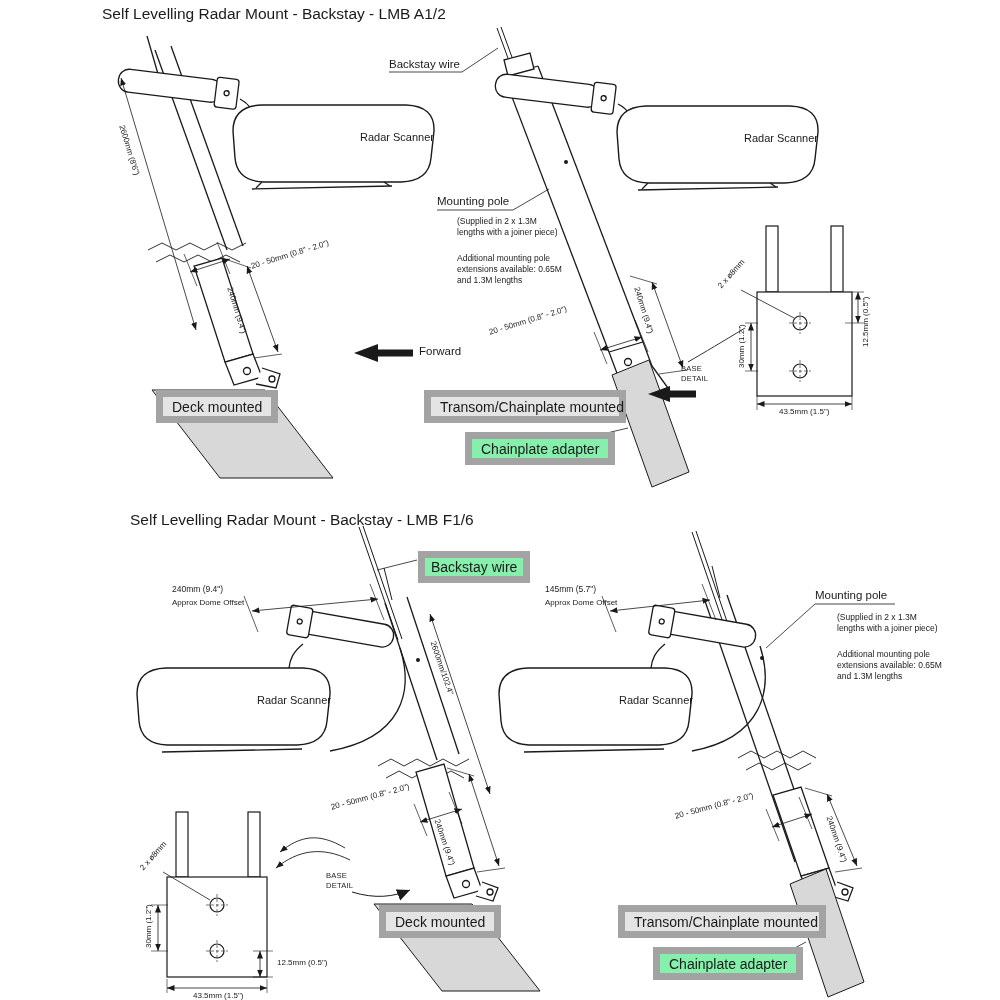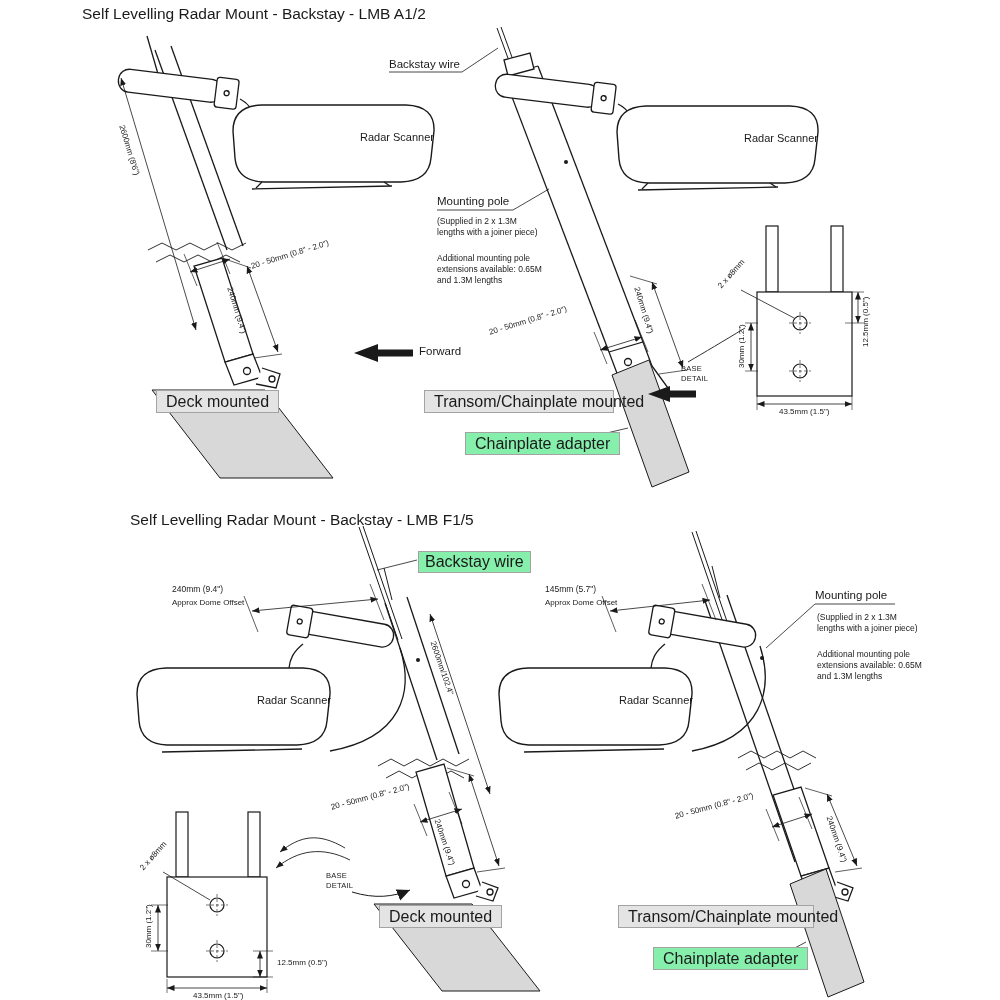--- a/index.html
+++ b/index.html
@@ -4,24 +4,24 @@
 <style>
   html,body{margin:0;padding:0;background:#fff;}
   .canvas{position:relative;width:1000px;height:1000px;background:#ffffff;
           font-family:"Liberation Sans",sans-serif;color:#1a1a1a;overflow:hidden;}
   .canvas svg{position:absolute;left:0;top:0;}
   .t{position:absolute;white-space:nowrap;color:#1a1a1a;}
   .title{font-size:15.5px;}
   .lbl{font-size:11.5px;}
   .scan{font-size:11px;text-align:right;}
   .dim{font-size:8px;}
-  .note{font-size:8.5px;line-height:1.28;white-space:normal;}
+  .note{font-size:8.5px;line-height:1.28;white-space:normal;margin-left:20px;}
   .bd{font-size:7.6px;line-height:1.35;white-space:normal;text-align:left;letter-spacing:.2px;}
   .rot{transform-origin:0 0;}
-  .box{font-size:16px;border:1px solid #a3a3a3;background:#e4e4e4;padding:1.5px 9px;white-space:nowrap;}
+  .box{font-size:14px;border:7px solid #a3a3a3;background:#e4e4e4;padding:1.5px 9px;white-space:nowrap;}
   .box--white{background:#86efac;}
 </style>
 </head>
 <body>
 
 <div class="canvas">
 
 <svg width="1000" height="1000" viewBox="0 0 1000 1000">
   <defs>
     <marker id="dim" markerWidth="9" markerHeight="9" refX="7.5" refY="4" orient="auto-start-reverse" markerUnits="userSpaceOnUse">
@@ -231,21 +231,21 @@
     <line x1="766" y1="809" x2="779" y2="841" stroke-width="0.7"></line>
     <line x1="799" y1="797" x2="812" y2="829" stroke-width="0.7"></line>
     <line x1="827" y1="794" x2="857" y2="866" stroke-width="0.8" marker-start="url(#dim)" marker-end="url(#dim)"></line>
     <line x1="805" y1="788" x2="832" y2="796" stroke-width="0.7"></line>
     <line x1="835" y1="872" x2="862" y2="868" stroke-width="0.7"></line>
 
     <line x1="778" y1="957" x2="806" y2="942" stroke-width="0.8"></line>
   </g>
 </svg>
 
-  <div class="t title" style="left:82px;top:5px;">Self Levelling Radar Mount - Backstay - LMB A1/2</div>
+  <div class="t title" style="left:102px;top:5px;">Self Levelling Radar Mount - Backstay - LMB A1/2</div>
 
   <div class="t scan" style="left:233px;top:131px;width:201px;">Radar Scanner</div>
   <div class="t dim rot" style="left:126px;top:124px;transform:rotate(73deg);">2600mm (8'6")</div>
   <div class="t dim rot" style="left:250px;top:262px;transform:rotate(-17deg);">20 - 50mm (0.8" - 2.0")</div>
   <div class="t dim rot" style="left:234px;top:286px;transform:rotate(73deg);">240mm (9.4")</div>
   <div class="t box" style="left:156px;top:390px;">Deck mounted</div>
 
   <div class="t lbl" style="left:389px;top:58px;">Backstay wire</div>
   <div class="t scan" style="left:617px;top:132px;width:201px;">Radar Scanner</div>
   <div class="t lbl" style="left:437px;top:195px;">Mounting pole</div>
@@ -256,21 +256,21 @@
   <div class="t lbl" style="left:419px;top:345px;">Forward</div>
   <div class="t box" style="left:424px;top:390px;width:170px;text-align:center;">Transom/Chainplate mounted</div>
   <div class="t bd" style="left:681px;top:364px;width:40px;">BASE DETAIL</div>
   <div class="t box box--white" style="left:465px;top:432px;">Chainplate adapter</div>
 
   <div class="t dim rot" style="left:716px;top:284px;transform:rotate(-48deg);">2 x ø8mm</div>
   <div class="t dim rot" style="left:737px;top:368px;transform:rotate(-90deg);">30mm (1.2")</div>
   <div class="t dim rot" style="left:861px;top:347px;transform:rotate(-90deg);">12.5mm (0.5")</div>
   <div class="t dim" style="left:779px;top:407px;">43.5mm (1.5")</div>
 
-  <div class="t title" style="left:130px;top:511px;">Self Levelling Radar Mount - Backstay - LMB F1/5</div>
+  <div class="t title" style="left:130px;top:511px;">Self Levelling Radar Mount - Backstay - LMB F1/6</div>
 
   <div class="t box box--white" style="left:418px;top:551px;padding:1px 6px;">Backstay wire</div>
   <div class="t dim" style="left:172px;top:584px;font-size:8.5px;">240mm (9.4")</div>
   <div class="t dim" style="left:172px;top:598px;">Approx Dome Offset</div>
   <div class="t scan" style="left:137px;top:694px;width:194px;">Radar Scanner</div>
   <div class="t dim rot" style="left:437px;top:640px;transform:rotate(71deg);">2600mm/102.4"</div>
   <div class="t dim rot" style="left:330px;top:803px;transform:rotate(-15deg);">20 - 50mm (0.8" - 2.0")</div>
   <div class="t dim rot" style="left:441px;top:818px;transform:rotate(71deg);">240mm (9.4")</div>
   <div class="t box" style="left:379px;top:905px;">Deck mounted</div>
   <div class="t bd" style="left:326px;top:871px;width:42px;">BASE DETAIL</div>

